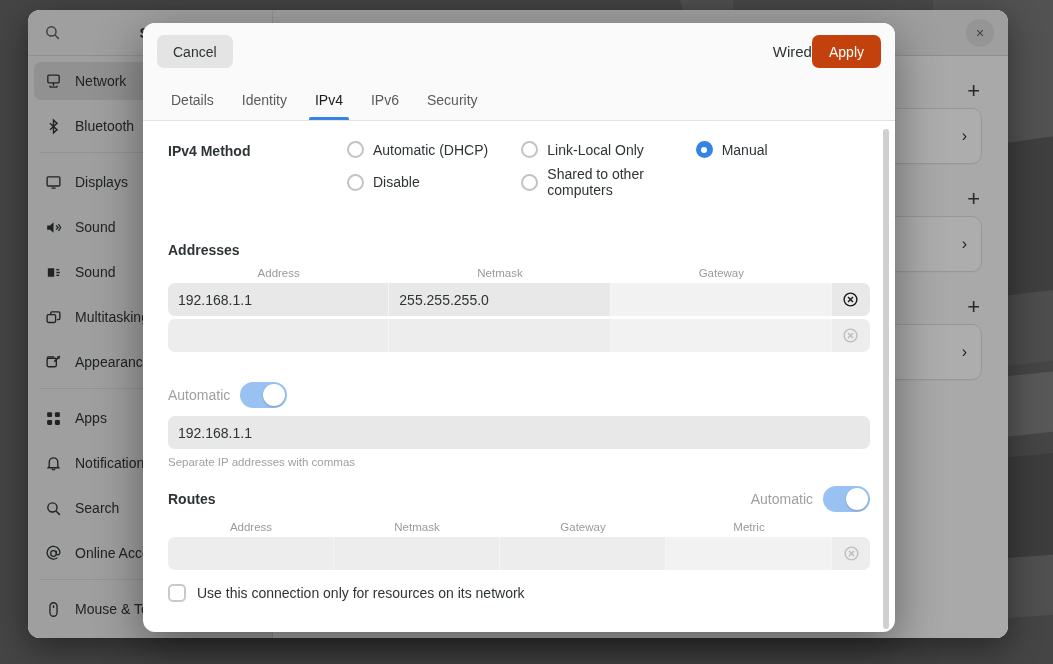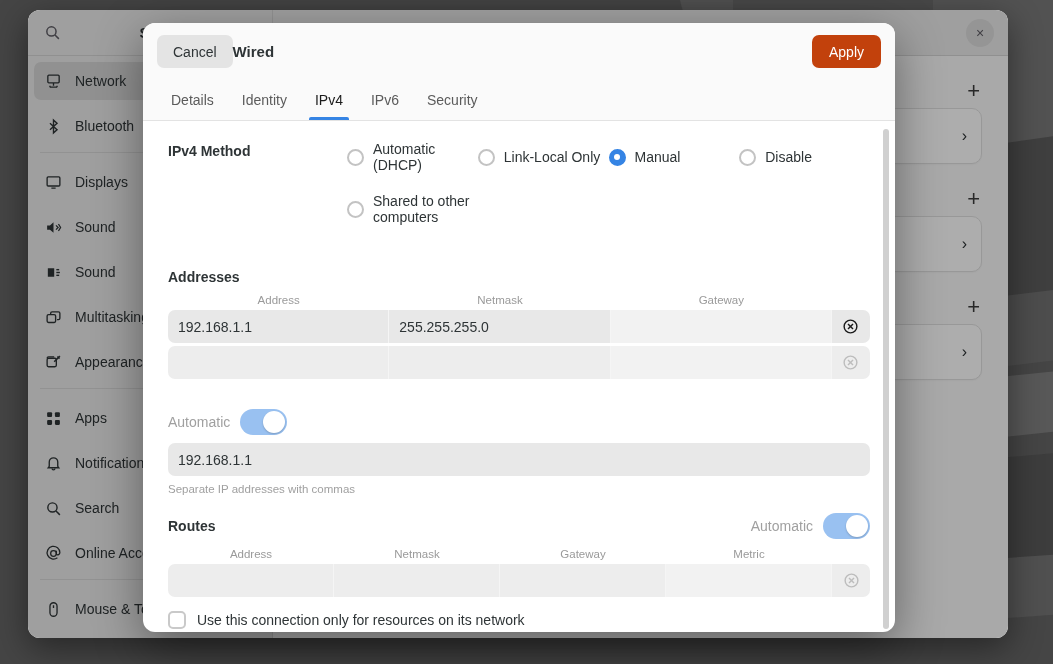--- a/index.html
+++ b/index.html
@@ -167,22 +167,22 @@
     border: none;
     border-radius: 7px;
     height: 33px;
     padding: 0 16px;
     font-size: 14px;
     color: #2e3436;
     font-family: inherit;
     font-weight: 400;
   }
   #dlg-title {
-    flex: 1; text-align: left;
-    font-size: 15px; font-weight: bold; color: #2e3436;
+    flex: 1; text-align: right;
+    font-size: 15px; font-weight: normal; color: #2e3436;
   }
   #apply-btn {
     background: #c2410c;
     color: #fff;
     border: none;
     border-radius: 7px;
     height: 33px;
     padding: 0 17px;
     font-size: 14px;
     font-family: inherit;
@@ -226,22 +226,22 @@
 
   .section { margin-bottom: 21px; }
   .sec-title { font-size: 14px; font-weight: bold; color: #2e3436; }
 
   
   #method-row { display: flex; align-items: flex-start; }
   #method-label { width: 179px; padding-top: 2px; }
   #method-grid {
     flex: 1;
     display: grid;
-    grid-template-columns: 1fr 1fr 1fr 1fr;
-    row-gap: 20px;
+    grid-template-columns: 1fr 1fr 1fr;
+    row-gap: 8px;
   }
   .radio-opt { display: flex; align-items: center; gap: 9px; font-size: 14px; color: #2e3436; }
   .radio {
     width: 17px; height: 17px;
     border-radius: 50%;
     border: 2px solid #c3c3c3;
     background: #fff;
     flex: 0 0 17px;
   }
   .radio.checked {

